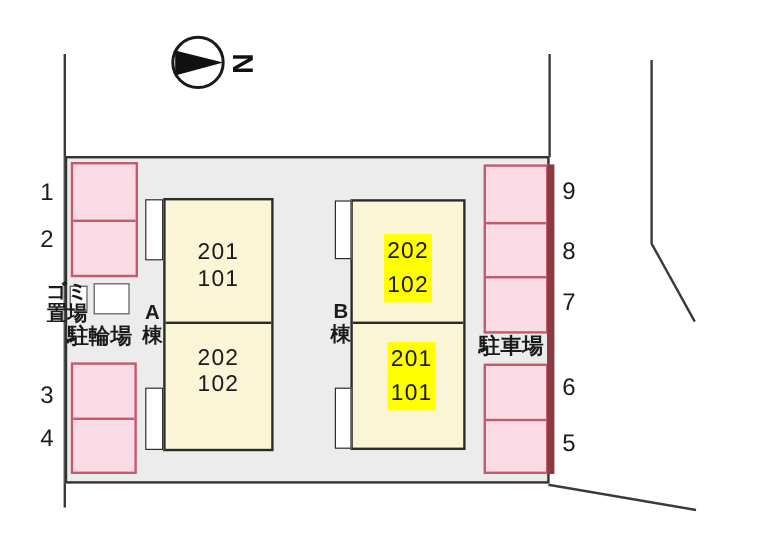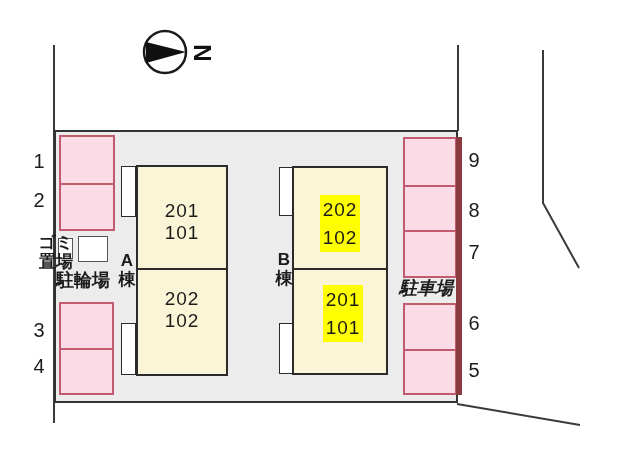--- a/index.html
+++ b/index.html
@@ -40,21 +40,21 @@
   }
   .unit-text { position:absolute; text-align:center; font-size:19px; line-height:22px; font-weight:500; letter-spacing:1px; }
   .hl-box {
     position:absolute; background:var(--c-highlight,#ffff00); text-align:center;
     font-size:19px; line-height:28px; font-weight:500; letter-spacing:1px;
     display:flex; flex-direction:column; justify-content:center;
   }
   .jp { position:absolute; font-weight:bold; }
   .garbage-label { left:9px;  top:233px; width:48px; font-size:17px; line-height:19px; text-align:center;margin-left:23px; }
   .bike-label    { left:56px; top:271px; width:62px; font-size:18px; line-height:19px; }
-  .car-label     { left:399px;top:279px; width:62px; font-size:18px; line-height:19px;font-style:italic; }
+  .car-label     { left:399px;top:279px; width:62px; font-size:18px; line-height:19px; }
   .bname { position:absolute; width:22px; text-align:center; font-size:17px; line-height:19px; font-weight:bold; }
   .bin { position:absolute; background:#ffffff; border:1.5px solid #555555; box-sizing:border-box; }
 </style>
 </head>
 <body>
 
 <div class="canvas">
 
   <svg class="lines" viewBox="0 0 640 452">
     <line x1="54" y1="45" x2="54" y2="423"></line>

